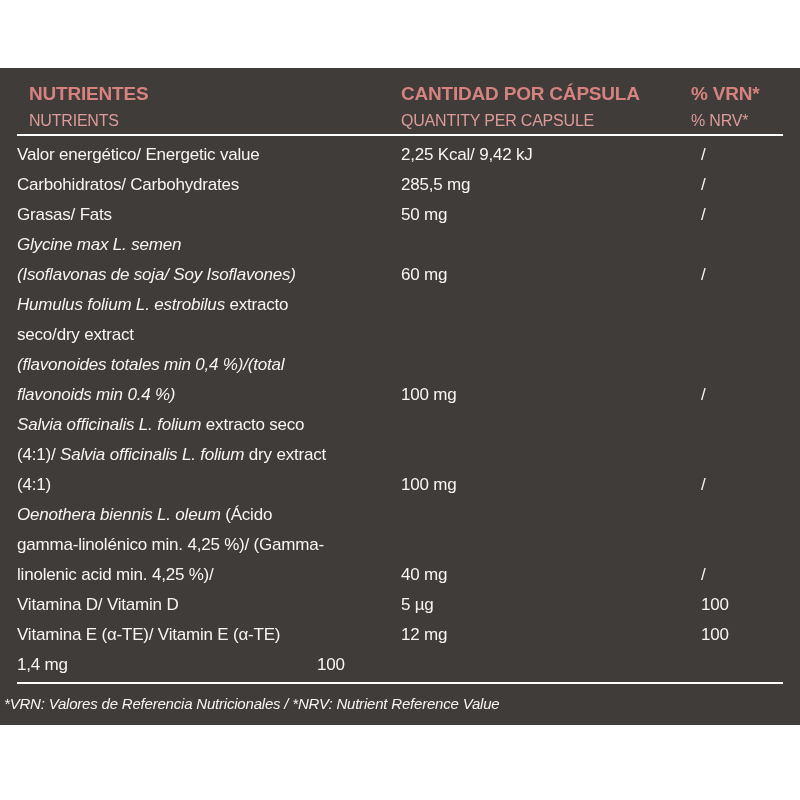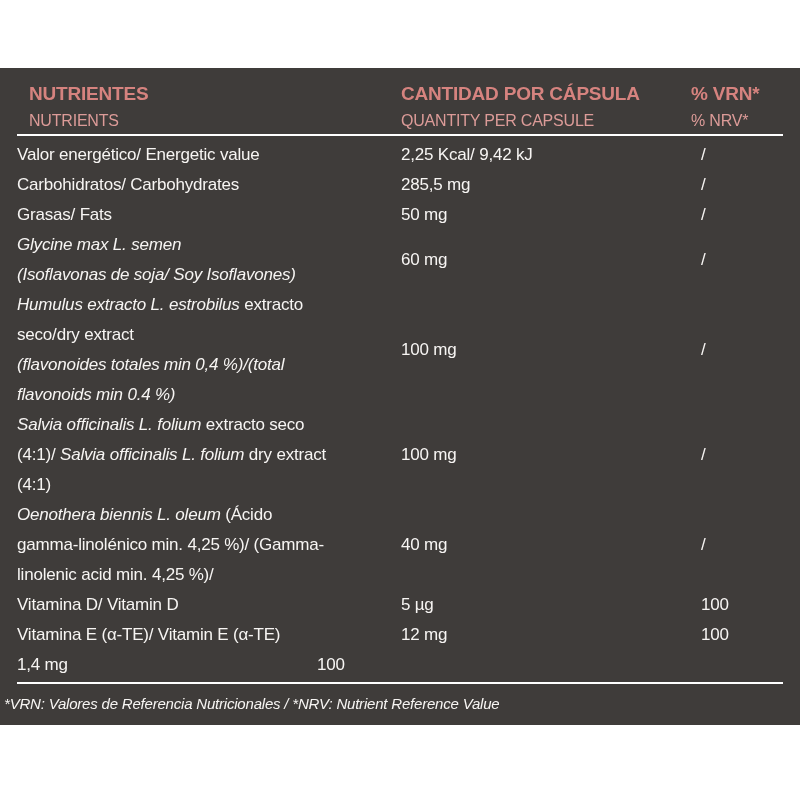--- a/index.html
+++ b/index.html
@@ -19,21 +19,21 @@
     letter-spacing: -0.2px;
   }
   .header { display: flex; padding: 12px 17px 0 17px; height: 66px; margin-left: 12px; }
   .hcol .l1 { font-size: 19px; line-height: 27px; font-weight: bold; color: var(--accent-1, #d6837f); }
   .hcol .l2 { font-size: 16px; line-height: 27px; font-weight: normal; color: var(--accent-2, #dc9b98); }
   .col-name { flex: 1 1 auto; }
   .col-qty  { width: 290px; flex: 0 0 290px; }
   .col-nrv  { width: 92px; flex: 0 0 92px; }
   .rule { height: 2px; background: var(--rule-color, #ffffff); margin: 0 17px; }
   .rows { padding: 4px 17px 0 17px; }
-  .row { display: flex; align-items: center; font-size: 17px; line-height: 30px; }
+  .row { display: flex; align-items: flex-end; font-size: 17px; line-height: 30px; }
   .cell-name { flex: 1 1 auto; padding-right: 10px; }
   .cell-qty { width: 290px; flex: 0 0 290px; }
   .cell-nrv { width: 92px; flex: 0 0 92px; padding-left: 10px; }
   .it { font-style: italic; }
   .foot-rule { margin-top: 2px; }
   .footnote {
     font-size: 15px; font-style: italic; line-height: 30px;
     padding: 5px 17px 0 4px;
   }
 </style>
@@ -79,21 +79,21 @@
     <div class="cell-nrv">/</div>
   </div>
 
   <div class="row">
     <div class="cell-name"><span class="it">Glycine max L. semen</span><br><span class="it">(Isoflavonas de soja/ Soy Isoflavones)</span></div>
     <div class="cell-qty">60 mg</div>
     <div class="cell-nrv">/</div>
   </div>
 
   <div class="row">
-    <div class="cell-name"><span class="it">Humulus extracto L. estrobilus</span><span> extracto</span><br><span>seco/dry extract</span><br><span class="it">(flavonoides totales min 0,4 %)/(total</span><br><span class="it">flavonoids min 0.4 %)</span></div>
+    <div class="cell-name"><span class="it">Humulus folium L. estrobilus</span><span> extracto</span><br><span>seco/dry extract</span><br><span class="it">(flavonoides totales min 0,4 %)/(total</span><br><span class="it">flavonoids min 0.4 %)</span></div>
     <div class="cell-qty">100 mg</div>
     <div class="cell-nrv">/</div>
   </div>
 
   <div class="row">
     <div class="cell-name"><span class="it">Salvia officinalis L. folium</span><span> extracto seco</span><br><span>(4:1)/ </span><span class="it">Salvia officinalis L. folium</span><span> dry extract</span><br><span>(4:1)</span></div>
     <div class="cell-qty">100 mg</div>
     <div class="cell-nrv">/</div>
   </div>
 

